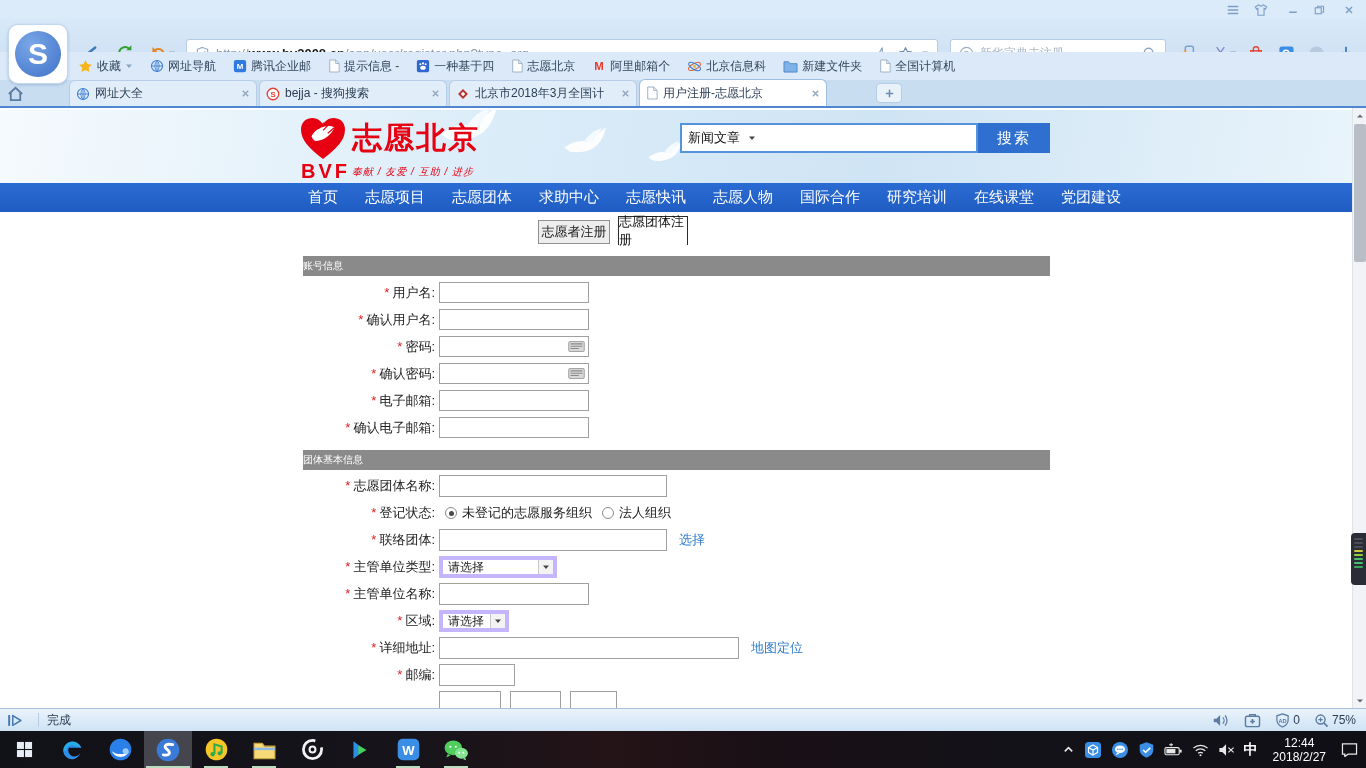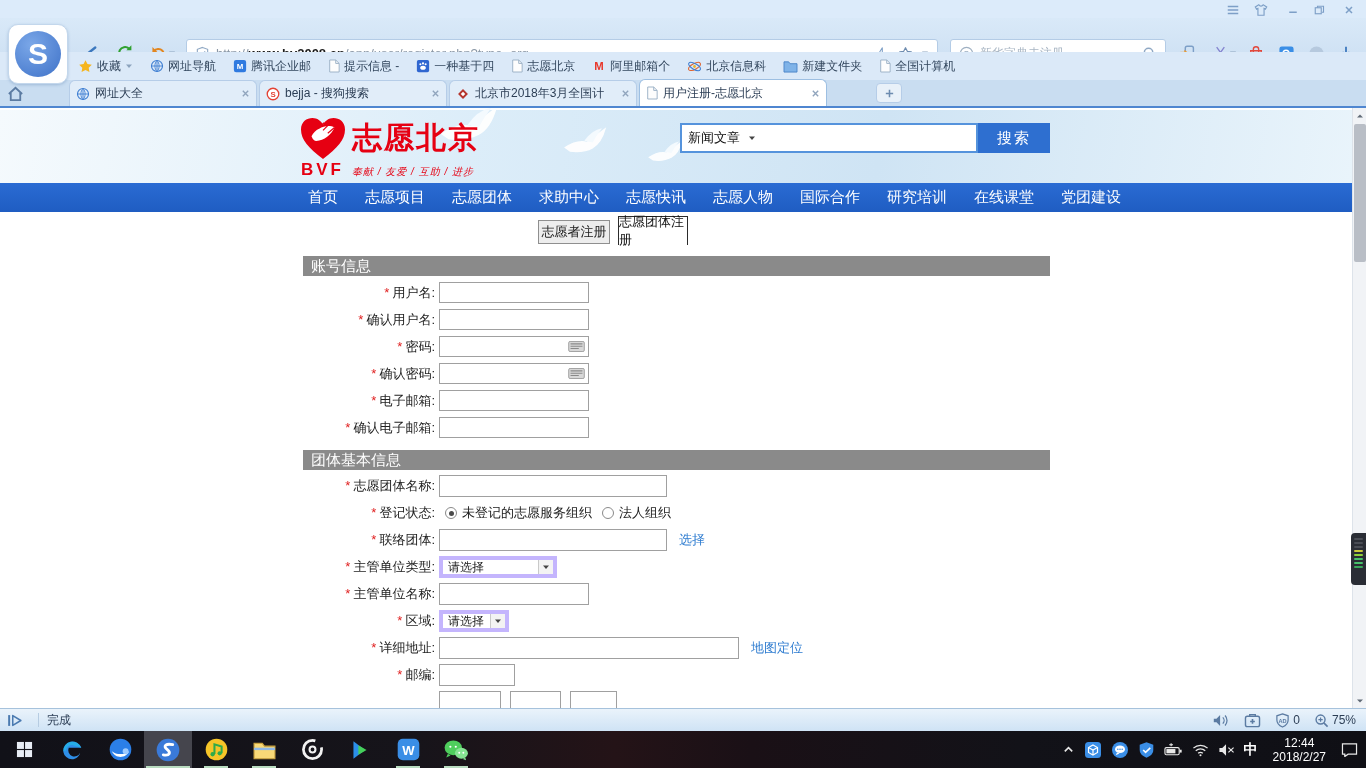--- a/index.html
+++ b/index.html
@@ -28,33 +28,33 @@
   .tab { width:188px; height:26px; margin-right:2px; display:flex; align-items:center; padding:0 6px; border:1px solid #b6cde8; border-bottom:none; border-radius:6px 6px 0 0; background:rgba(244,250,255,.55); gap:5px; }
   .tab.active { background:#fff; border-color:#9dbfe2; position:relative; z-index:5; height:27px; }
   .tab .ttl { flex:1; font-size:12px; color:#2c3e55; white-space:nowrap; overflow:hidden; }
   #newtab { width:26px; height:20px; margin:0 0 3px 8px; background:rgba(255,255,255,.6); border:1px solid #b6cde8; border-radius:4px; display:flex; align-items:center; justify-content:center; }
 
   
   #viewport { position:absolute; left:0; top:108px; width:1366px; height:600px; background:#fff; overflow:hidden; }
   #skyheader { position:absolute; left:0; top:2px; width:1352px; height:73px; background:linear-gradient(100deg,#f5fafd 0%,#dcedf9 35%,#cfe4f4 65%,#e9f4fb 100%); }
   #logo-heart { position:absolute; left:298px; top:7px; }
   #logo-title { position:absolute; left:352px; top:8px; font-size:30px; font-weight:bold; color:#e60012; letter-spacing:2px; }
-  #logo-abbr { position:absolute; left:301px; top:50px; font-size:17px; font-weight:bold; color:#e60012; letter-spacing:3px; }
+  #logo-abbr { position:absolute; left:301px; top:50px; font-size:20px; font-weight:bold; color:#e60012; letter-spacing:3px; }
   #logo-slogan { position:absolute; left:352px; top:55px; font-size:10px; font-style:italic; color:#e60012; letter-spacing:1px; }
   .dove { position:absolute; opacity:.95; }
   #hdr-search { position:absolute; left:680px; top:13px; width:298px; height:30px; background:#fff; border:2px solid #5593dc; display:flex; align-items:center; }
   #hdr-cat { display:flex; align-items:center; gap:8px; padding-left:6px; font-size:13px; color:#111; }
   #hdr-btn { position:absolute; left:978px; top:13px; width:72px; height:30px; background:#2e6fd0; color:#fff; font-size:15px; display:flex; align-items:center; justify-content:center; letter-spacing:2px; }
   #pagenav { position:absolute; left:0; top:75px; width:1352px; height:29px; background:linear-gradient(#2a6bd3,#1f5dc2); display:flex; align-items:center; padding-left:308px; gap:27px; }
   .navitem { color:#fff; font-size:15px; white-space:nowrap; cursor:pointer; }
   #regtabs { position:absolute; left:0; top:104px; width:1352px; height:33px; }
   #regtab-v { position:absolute; left:538px; top:8px; width:72px; height:24px; background:#ededed; border:1px solid #8f8f8f; font-size:13px; color:#222; display:flex; align-items:center; justify-content:center; }
   #regtab-o { position:absolute; left:618px; top:4px; width:70px; height:29px; background:#fff; border:1px solid #2b2b2b; border-bottom:none; font-size:13px; color:#111; display:flex; align-items:center; justify-content:center; }
   #formcol { position:absolute; left:303px; top:148px; width:747px; }
-  .secbar { height:20px; background:#8a8a8a; color:#fff; font-size:15px; line-height:20px; padding-left:8px; }
+  .secbar { height:20px; background:#8a8a8a; color:#fff; font-size:10px; line-height:20px; padding-left:0; }
   .row { display:flex; align-items:center; height:21px; margin-top:6px; font-size:13px; color:#222; }
   .s2 .row { height:22px; margin-top:5px; }
   .secbar.m2 { margin-top:12px; }
   .lbl { width:132px; text-align:right; white-space:nowrap; }
   .req { color:#e02020; margin-right:3px; }
   .tin { border:1px solid #a0a0a0; height:100%; margin-left:4px; background:#fff; position:relative; }
   .tin input { width:100%; height:100%; border:none; outline:none; padding:0 4px; font-size:12px; font-family:inherit; background:transparent; }
   .kb { position:absolute; right:3px; top:4px; }
   .selbox { margin-left:4px; height:100%; border:4px solid #c4b5fd; background:#fff; display:flex; align-items:center; position:relative; font-size:12px; color:#222; }
   .selbox .sval { flex:1; padding-left:5px; }

